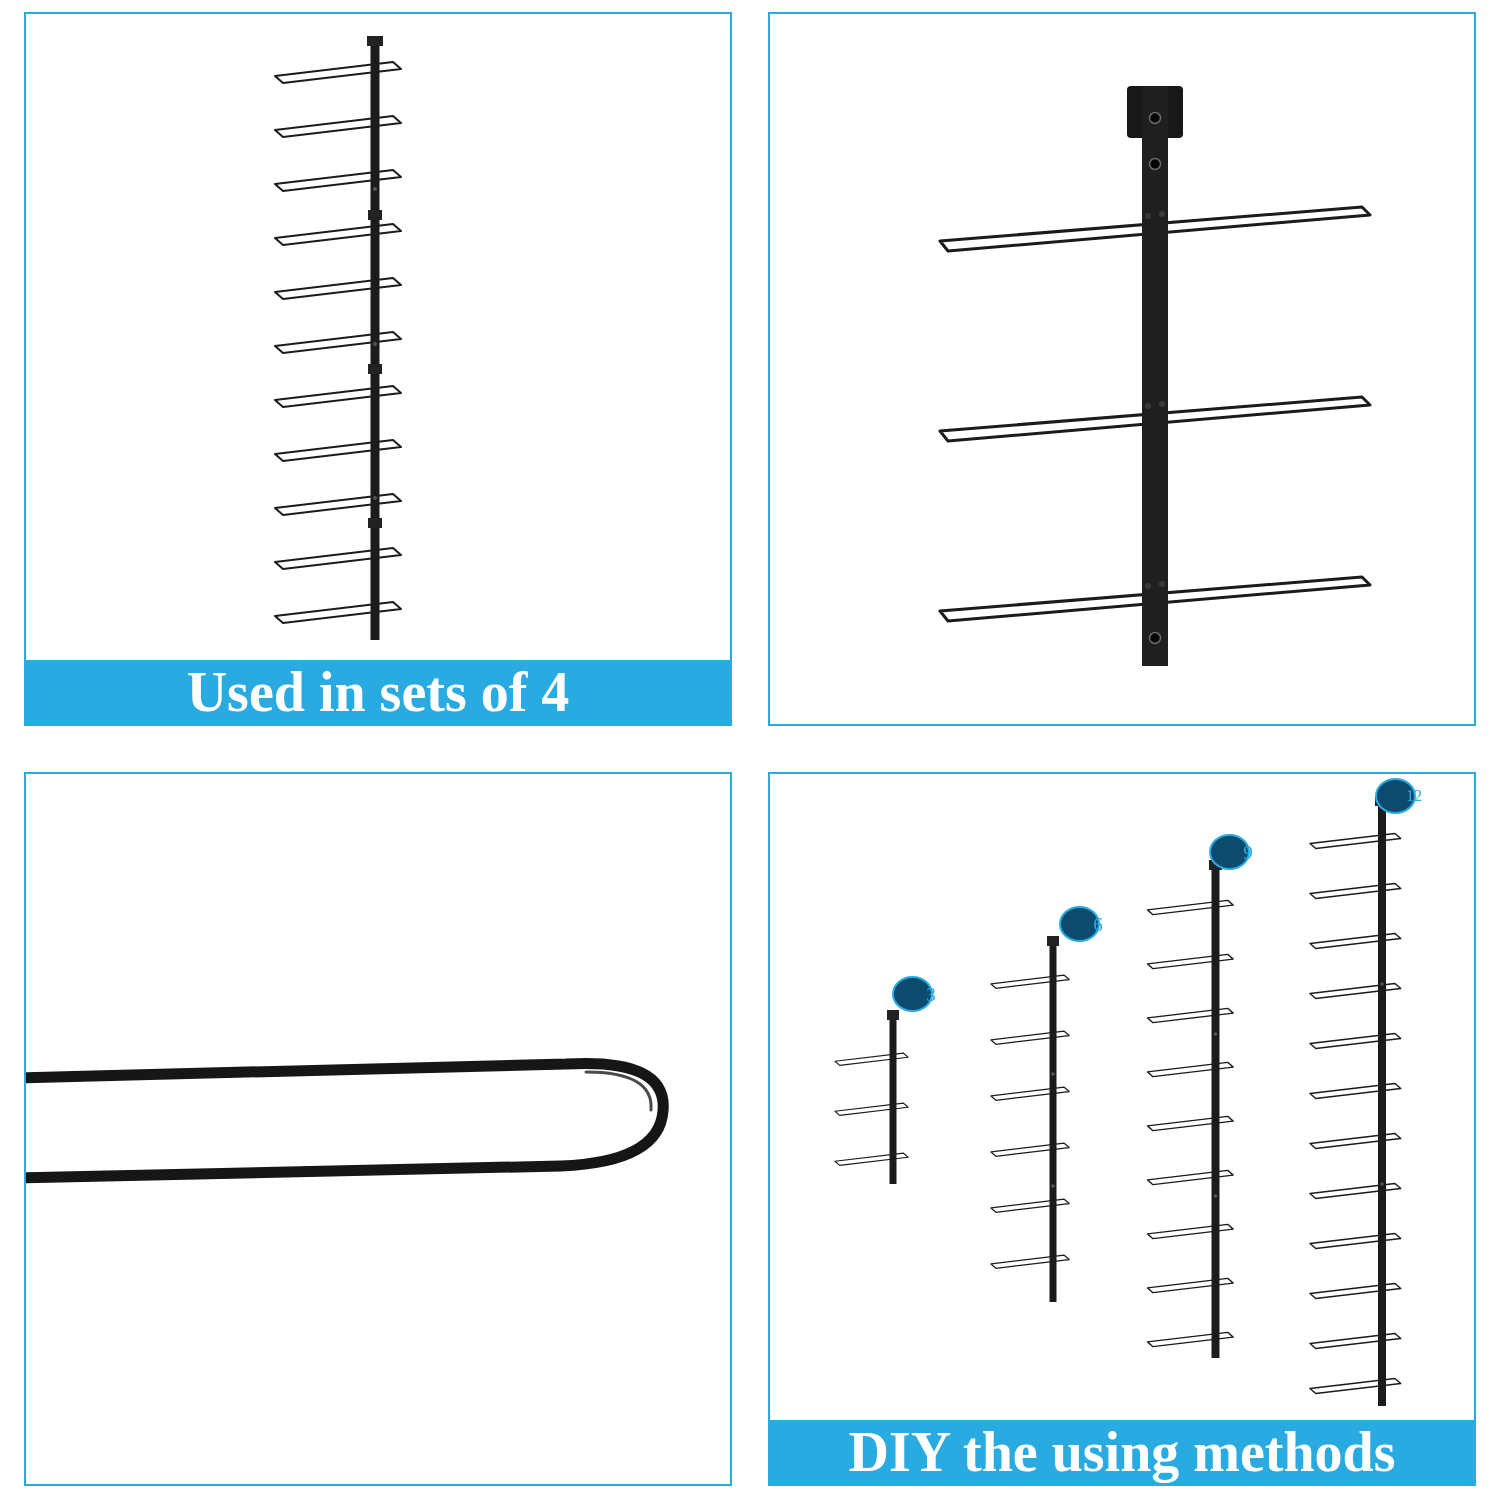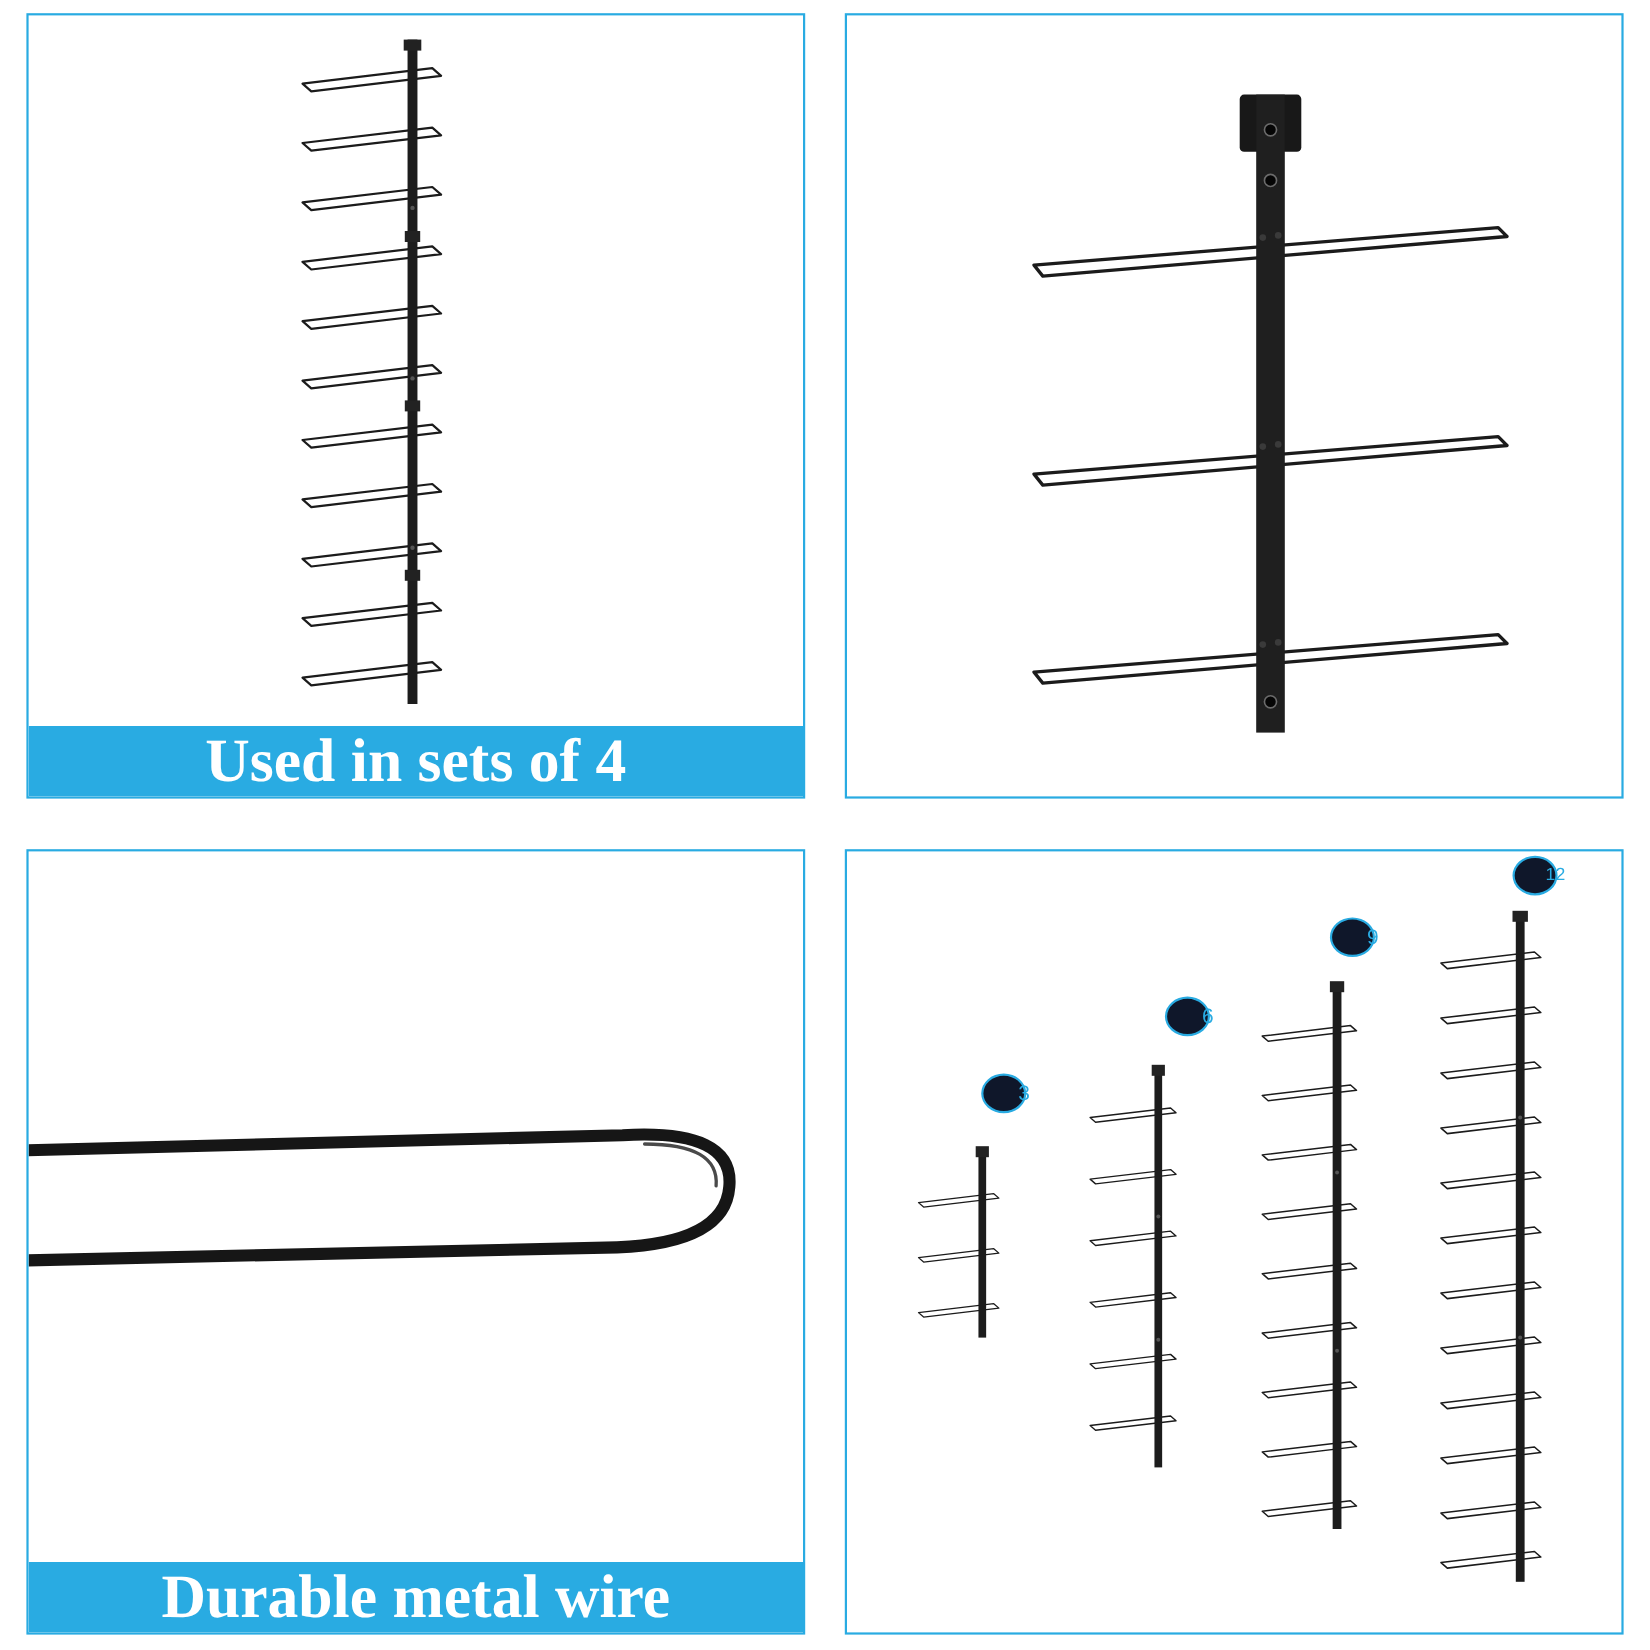--- a/index.html
+++ b/index.html
@@ -31,23 +31,23 @@
     font-size: 56px;
     line-height: 1;
     white-space: nowrap;
   }
   .size-badge {
     position: absolute;
     width: 36px; height: 36px;
     border: 2px solid var(--accent);
     border-radius: 50%;
     color: var(--accent);
-    background: #0f172a;
+    background: #0c4a6e;
     display: flex; align-items: center; justify-content: center;
-    font-family: Liberation Sans, sans-serif;
+    font-family: Liberation Serif, serif;
     font-size: 19px;
     line-height: 1;
     padding-left: 37px;
   }
   .size-badge.wide { font-size: 16px; }
 </style>
 </head>
 <body>
 
 <svg width="0" height="0" style="position:absolute" aria-hidden="true">
@@ -113,23 +113,20 @@
     </div>
   </div>
 
   <div class="panel">
     <div class="art">
       <svg viewBox="0 0 704 646">
         <path d="M -12 272 L 540 258 Q 642 252 637 305 Q 633 356 535 360 L -12 372" fill="none" stroke="#161616" stroke-width="11" stroke-linecap="round" stroke-linejoin="round"></path>
         <path d="M 560 266 Q 628 266 625 304" fill="none" stroke="#4a4a4a" stroke-width="3" stroke-linecap="round"></path>
       </svg>
     </div>
-    <div class="caption">
-      <span>Durable metal wire</span>
-    </div>
   </div>
 
   <div class="panel">
     <div class="art">
       <svg viewBox="0 0 704 646">
 
         <g>
           <use href="#shelf" transform="translate(123,278) scale(0.58)"></use>
           <use href="#shelf" transform="translate(123,328) scale(0.58)"></use>
           <use href="#shelf" transform="translate(123,378) scale(0.58)"></use>
@@ -183,15 +180,18 @@
           <rect x="605" y="22" width="14" height="10" fill="#222"></rect>
           <circle cx="612" cy="210" r="1.8" fill="#555"></circle>
           <circle cx="612" cy="410" r="1.8" fill="#555"></circle>
         </g>
       </svg>
       <span class="size-badge" style="left:122px; top:202px">3</span>
       <span class="size-badge" style="left:289px; top:132px">6</span>
       <span class="size-badge" style="left:439px; top:60px">9</span>
       <span class="size-badge wide" style="left:605px; top:4px">12</span>
     </div>
+    <div class="caption">
+      <span>DIY the using methods</span>
+    </div>
   </div>
 
 </div>
 
 </body></html>

